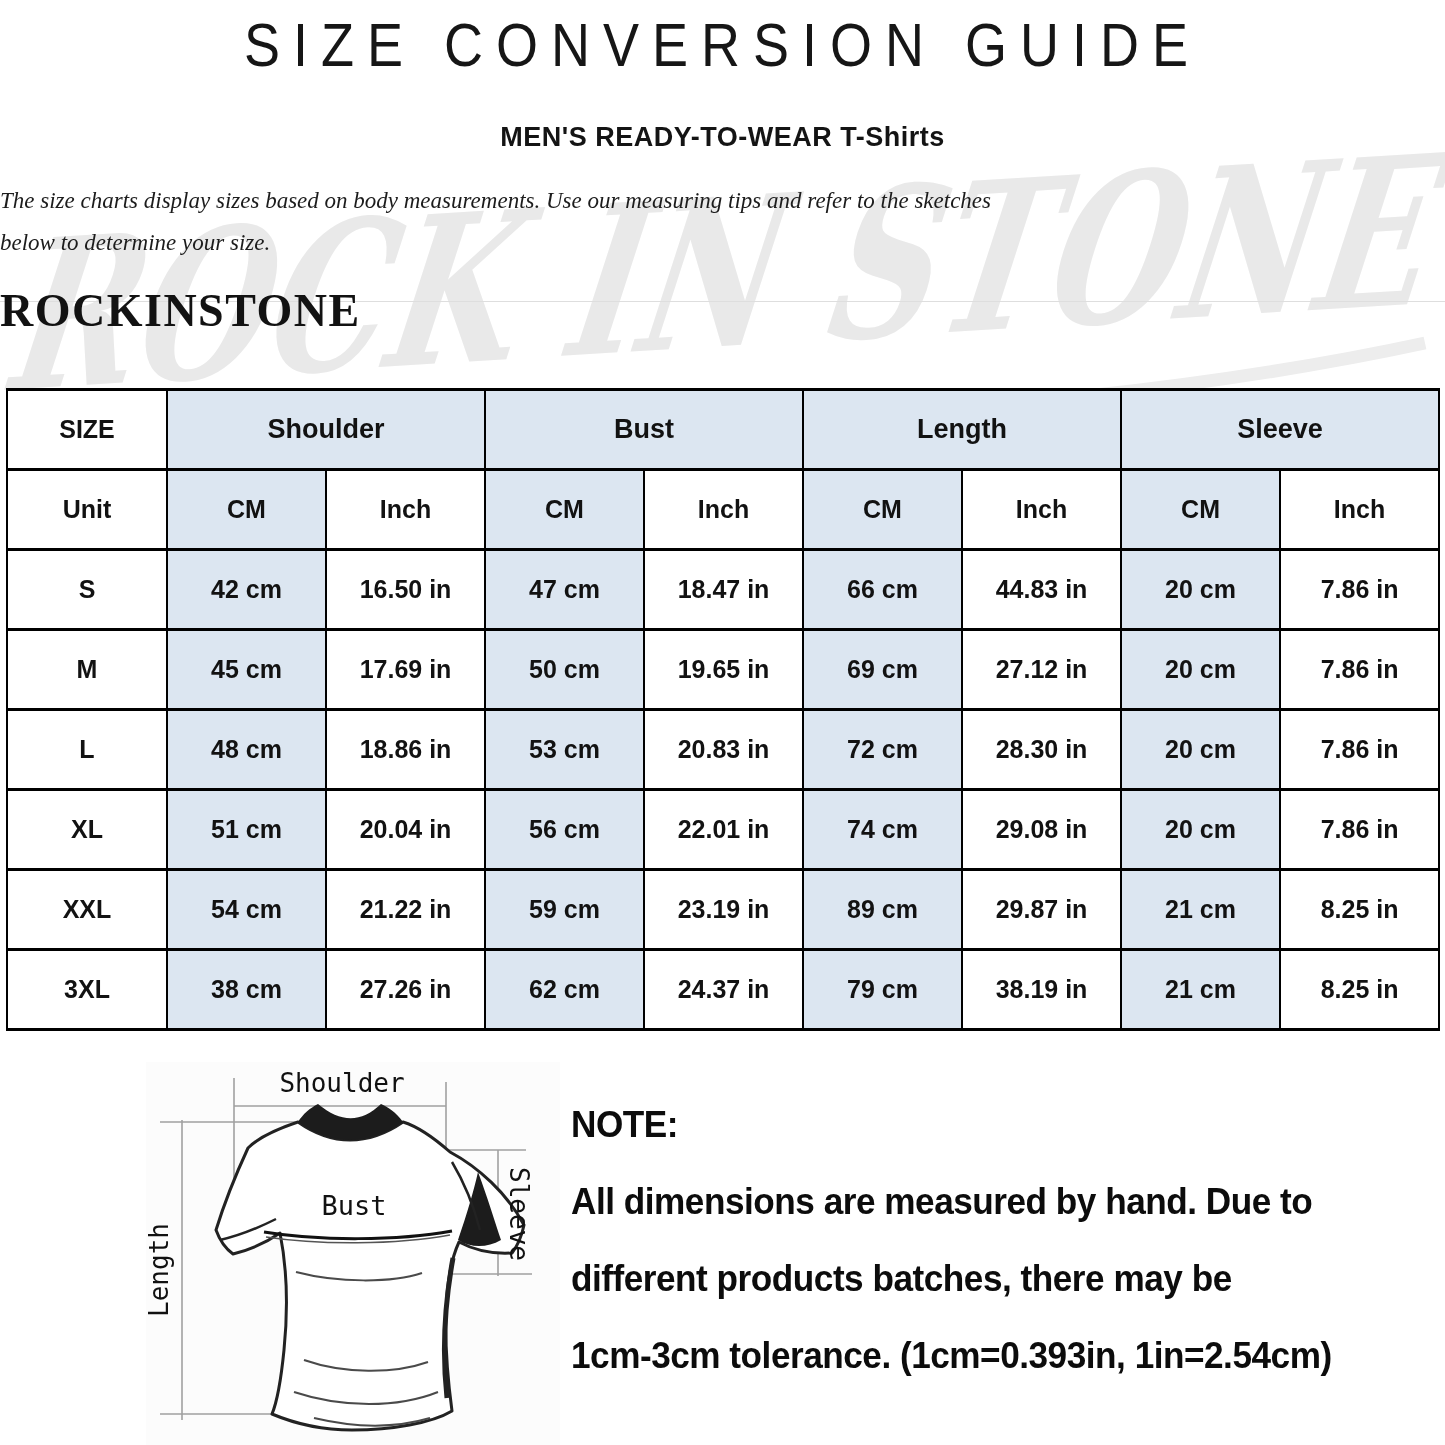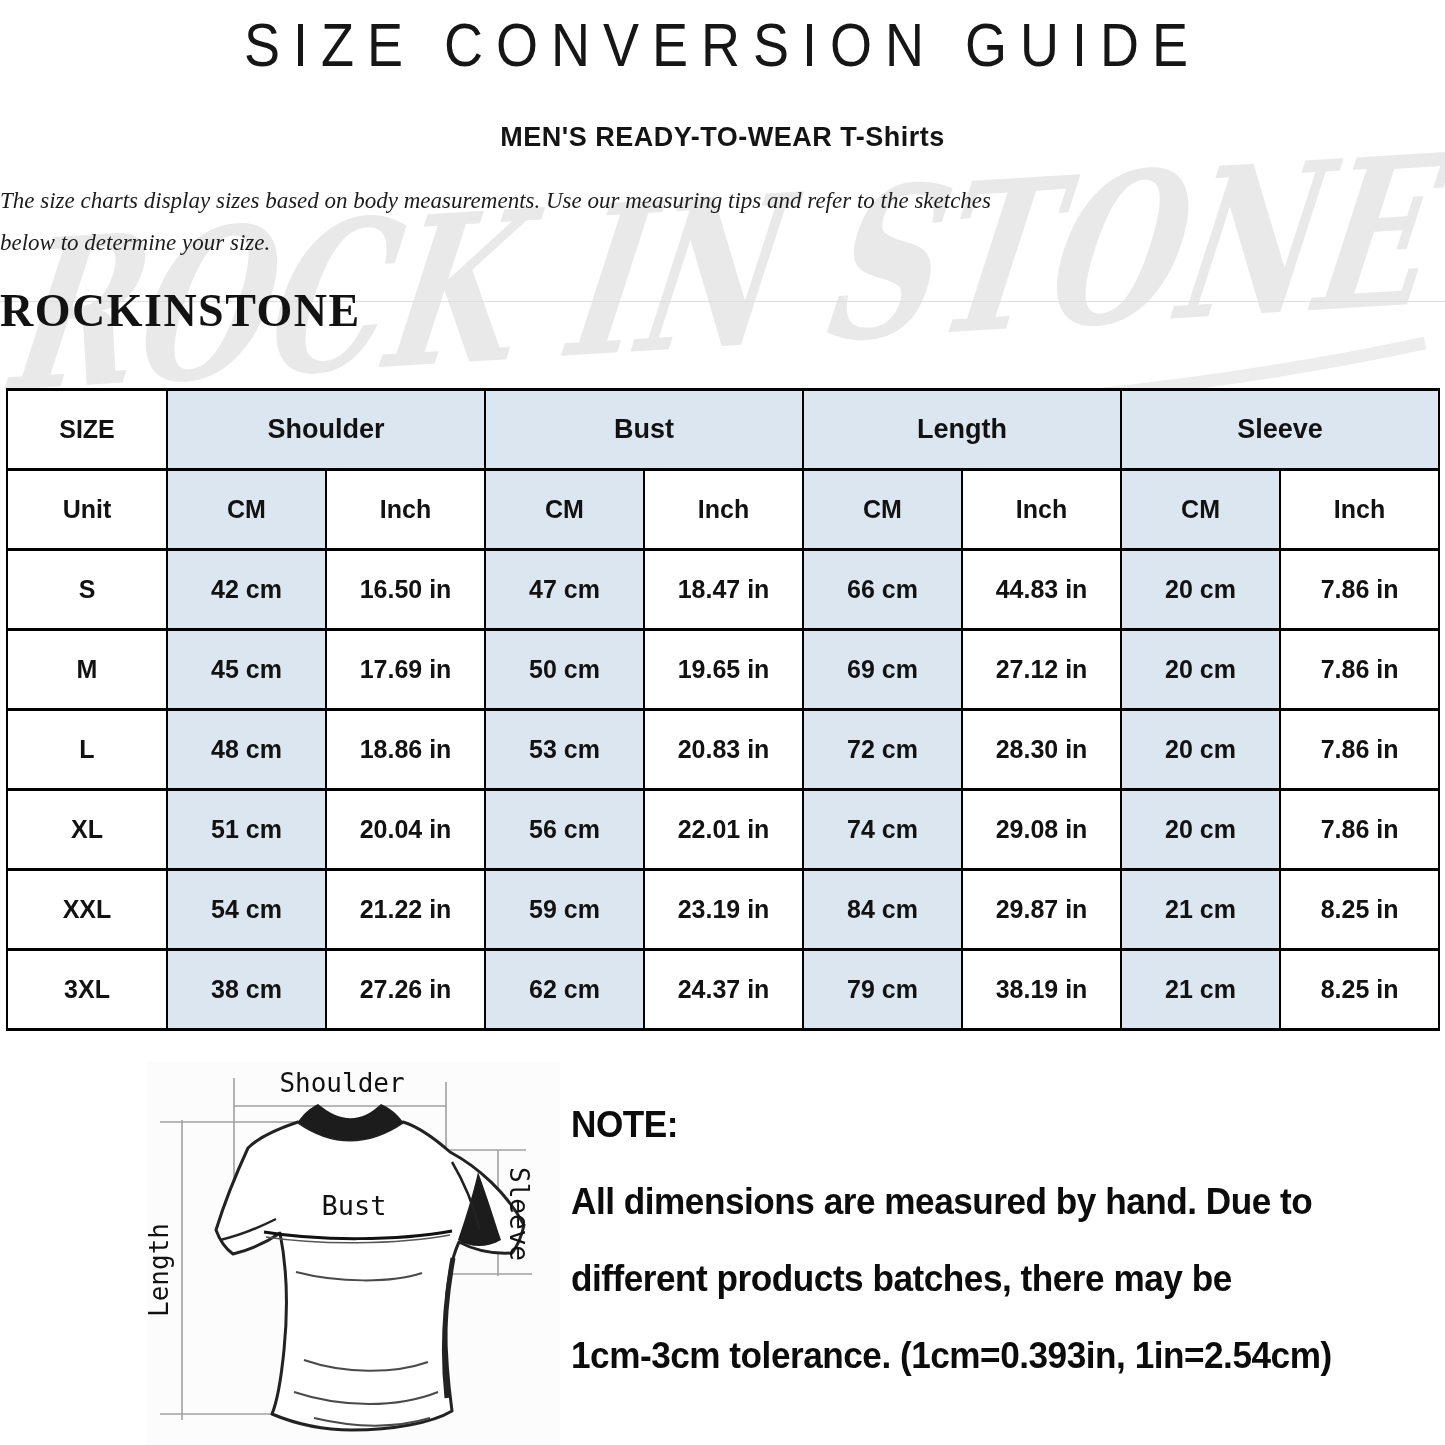--- a/index.html
+++ b/index.html
@@ -159,21 +159,21 @@
       <td>29.08 in</td>
       <td class="blue">20 cm</td>
       <td>7.86 in</td>
     </tr>
     <tr>
       <td>XXL</td>
       <td class="blue">54 cm</td>
       <td>21.22 in</td>
       <td class="blue">59 cm</td>
       <td>23.19 in</td>
-      <td class="blue">84 cm</td>
+      <td class="blue">89 cm</td>
       <td>29.87 in</td>
       <td class="blue">21 cm</td>
       <td>8.25 in</td>
     </tr>
     <tr>
       <td>3XL</td>
       <td class="blue">38 cm</td>
       <td>27.26 in</td>
       <td class="blue">62 cm</td>
       <td>24.37 in</td>

